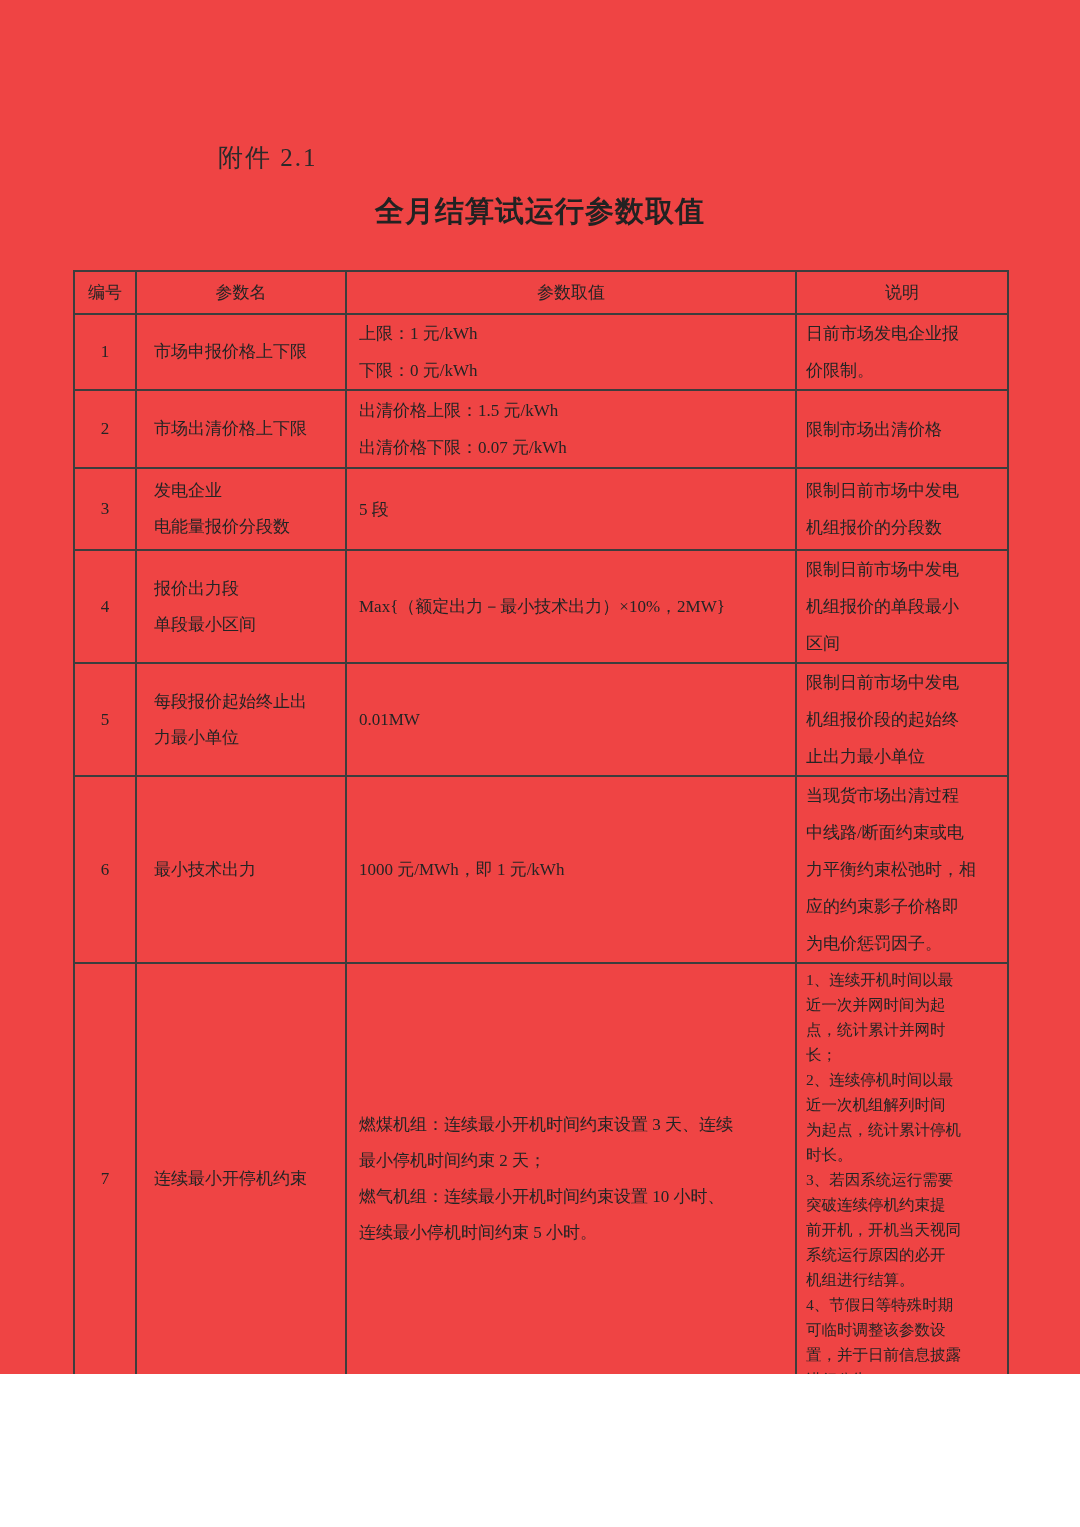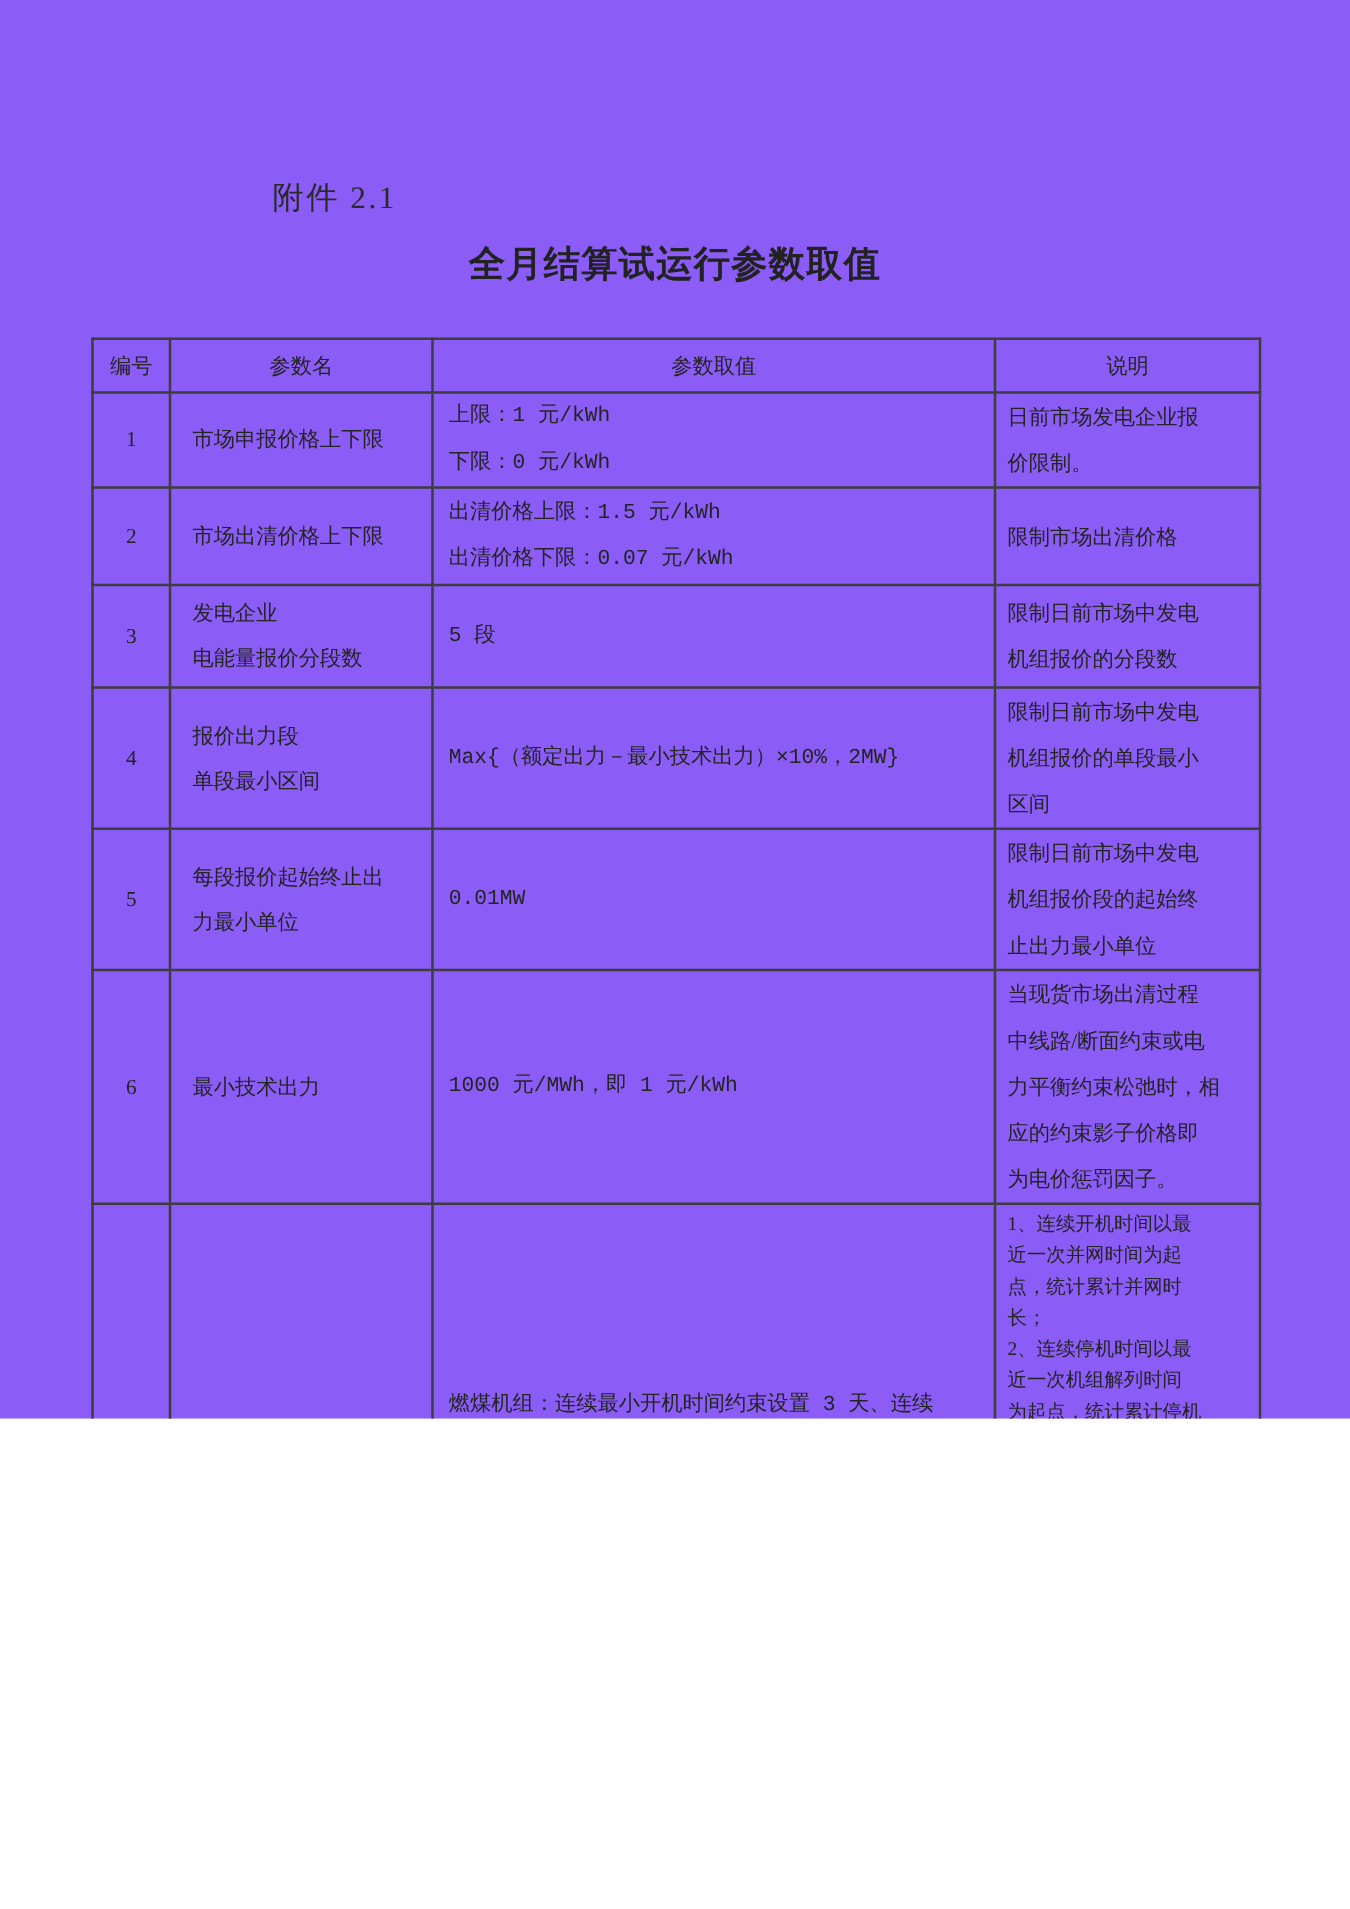--- a/index.html
+++ b/index.html
@@ -1,21 +1,21 @@
 <!DOCTYPE html>
 <html><head>
 <meta charset="utf-8">
 <style>
   * { margin: 0; padding: 0; box-sizing: border-box; }
   html, body { background: #ffffff; }
   .page {
     position: relative;
     width: 1080px;
-    height: 1135px;
-    background: #8b5cf6;
+    height: 1374px;
+    background: #ef4444;
     font-family: "Liberation Serif", "DejaVu Serif", serif;
     color: #1f1f1f;
     overflow: hidden;
   }
   .attachment-label {
     position: absolute;
     left: 218px;
     top: 141px;
     font-size: 25px;
     letter-spacing: 2px;
@@ -59,21 +59,20 @@
     padding-left: 17px;
     padding-right: 6px;
     line-height: 36px;
     white-space: pre-line;
   }
   td.c-value {
     padding-left: 12px;
     padding-right: 20px;
     line-height: 37px;
     white-space: pre-line;
-    font-family: Liberation Mono, monospace;
   }
   td.c-note {
     padding-left: 9px;
     padding-right: 3px;
     line-height: 37px;
     white-space: pre-line;
   }
   tr.row7 td.c-note {
     font-size: 15.5px;
     line-height: 25px;

